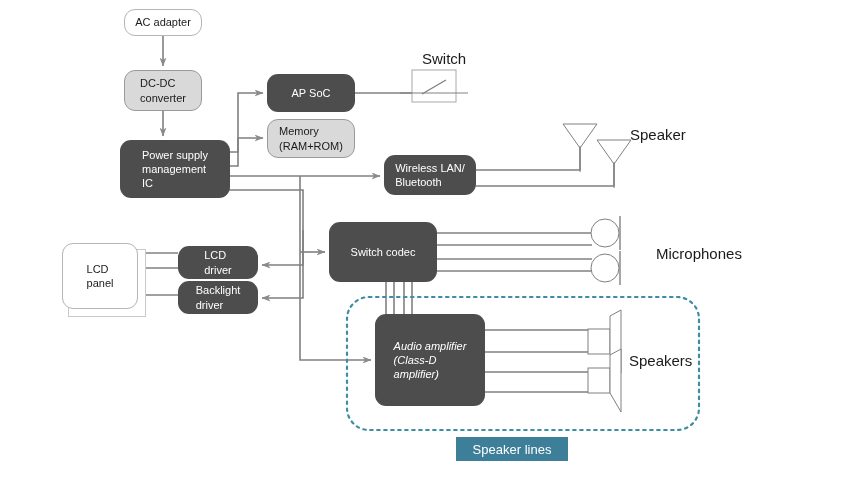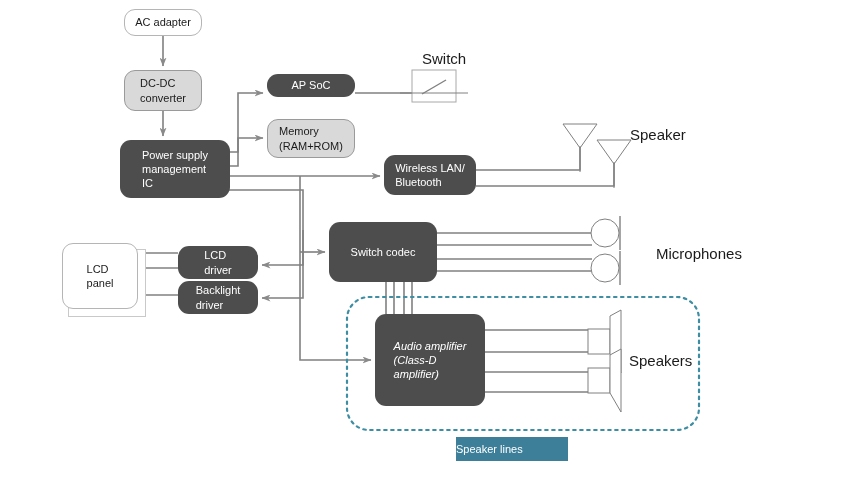--- a/index.html
+++ b/index.html
@@ -5,22 +5,22 @@
   html,body{margin:0;padding:0;background:#ffffff;}
   body{font-family:"Liberation Sans","DejaVu Sans",sans-serif;}
   #canvas{position:relative;width:859px;height:490px;background:#ffffff;overflow:hidden;}
   #canvas svg{position:absolute;left:0;top:0;width:859px;height:490px;}
   .lbl{position:absolute;font-size:15px;color:#1a1a1a;white-space:nowrap;line-height:1.25;}
   .boxtext{position:absolute;display:flex;align-items:center;justify-content:center;
            text-align:left;font-size:11px;line-height:1.3;box-sizing:border-box;border-radius:11px;}
   .dark{background:#4d4d4d;color:#ffffff;}
   .lite{background:#d9d9d9;color:#1a1a1a;border:1px solid #9a9a9a;}
   .white{background:#ffffff;color:#1a1a1a;border:1px solid #b5b5b5;}
-  .badge{position:absolute;display:flex;align-items:center;justify-content:flex-start;
-         background:#3d7f99;color:#ffffff;font-size:11px;}
+  .badge{position:absolute;display:flex;align-items:center;justify-content:center;
+         background:#3d7f99;color:#ffffff;font-size:13px;}
 </style>
 </head>
 <body>
 
 <div id="canvas">
 
   <svg xmlns="http://www.w3.org/2000/svg">
     <defs>
       <marker id="ah" markerWidth="9" markerHeight="7" refX="8.5" refY="3.5" orient="auto" markerUnits="userSpaceOnUse">
         <path d="M0,0 L9,3.5 L0,7 L2.6,3.5 z" fill="#8a8a8a"></path>
@@ -116,21 +116,21 @@
   </div>
 
   <div class="boxtext lite" style="left:124px;top:70px;width:78px;height:41px;">
     <span>DC-DC<br>converter</span>
   </div>
 
   <div class="boxtext dark" style="left:120px;top:140px;width:110px;height:58px;">
     <span>Power supply<br>management<br>IC</span>
   </div>
 
-  <div class="boxtext dark" style="left:267px;top:74px;width:88px;height:23px;">
+  <div class="boxtext dark" style="left:267px;top:74px;width:88px;height:38px;">
     <span>AP SoC</span>
   </div>
 
   <div class="boxtext lite" style="left:267px;top:119px;width:88px;height:39px;">
     <span>Memory<br>(RAM+ROM)</span>
   </div>
 
   <div class="boxtext dark" style="left:384px;top:155px;width:92px;height:40px;">
     <span>Wireless LAN/<br>Bluetooth</span>
   </div>

